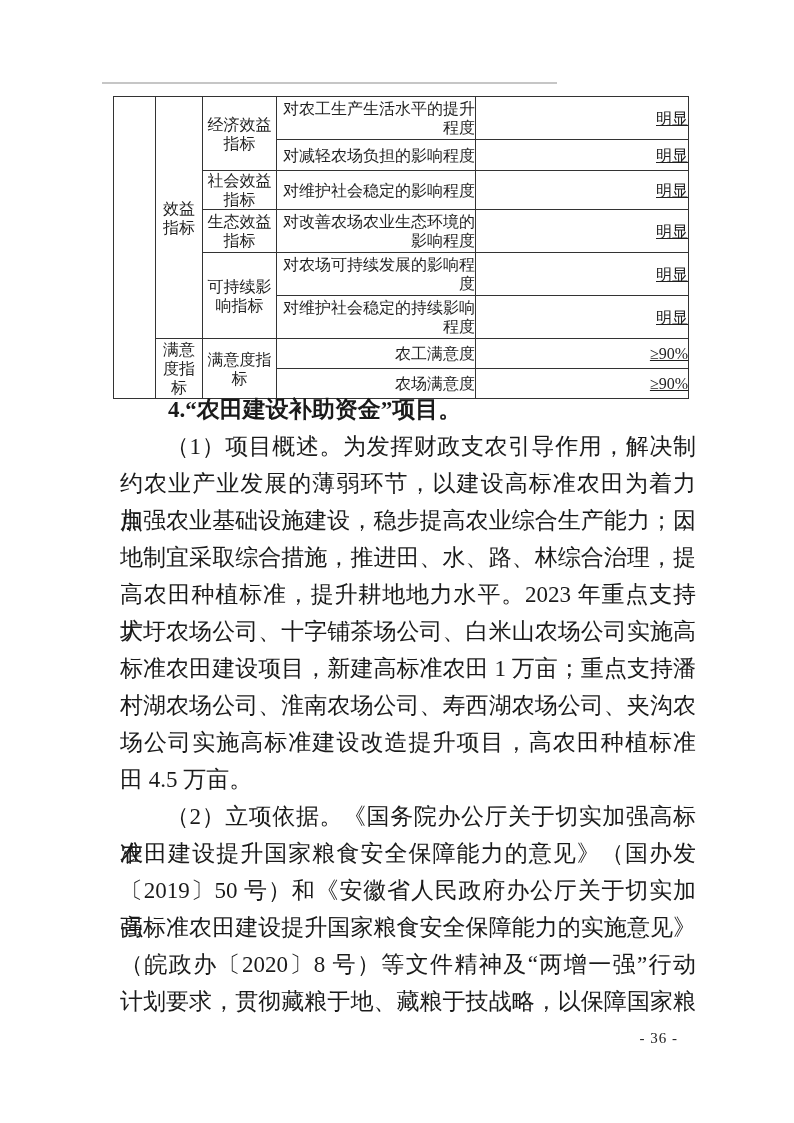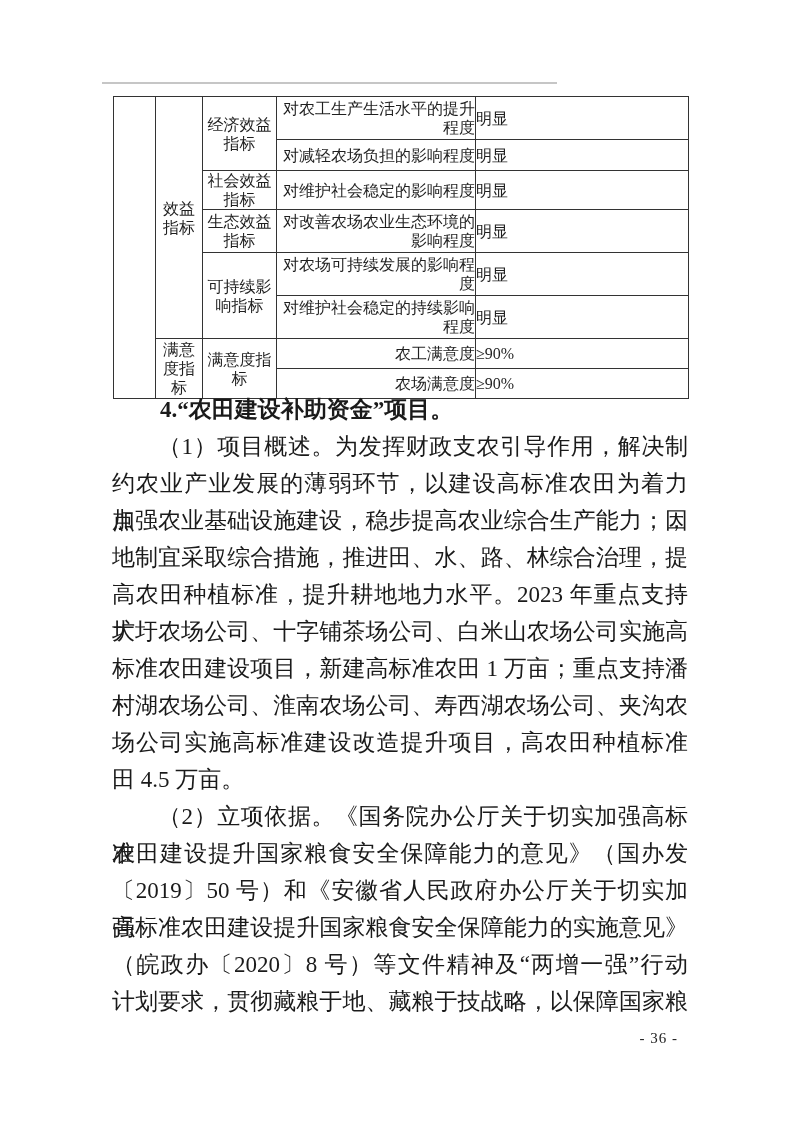--- a/index.html
+++ b/index.html
@@ -29,26 +29,26 @@
   }
   table.indicators td {
     border: 1px solid #333333;
     vertical-align: middle;
     line-height: 19px;
     overflow: hidden;
   }
   td.c-group { text-align: center; padding: 0; }
   td.c-sub   { text-align: center; padding: 0; }
   td.c-desc  { text-align: right; padding: 2px 0 2px 4px; }
-  td.c-val   { text-align: left; padding: 0; }
+  td.c-val   { text-align: right; padding: 0; text-decoration: underline; }
   td.c-empty { padding: 0; }
 
   .body-text {
     position: absolute;
-    left: 112px; top: 392px;
+    left: 120px; top: 392px;
     width: 576px;
     font-size: 23px;
     color: #1a1a1a;
   }
   .heading {
     height: 36px; line-height: 36px;
     font-weight: bold;
     text-indent: 48px;
     white-space: nowrap;
   }

